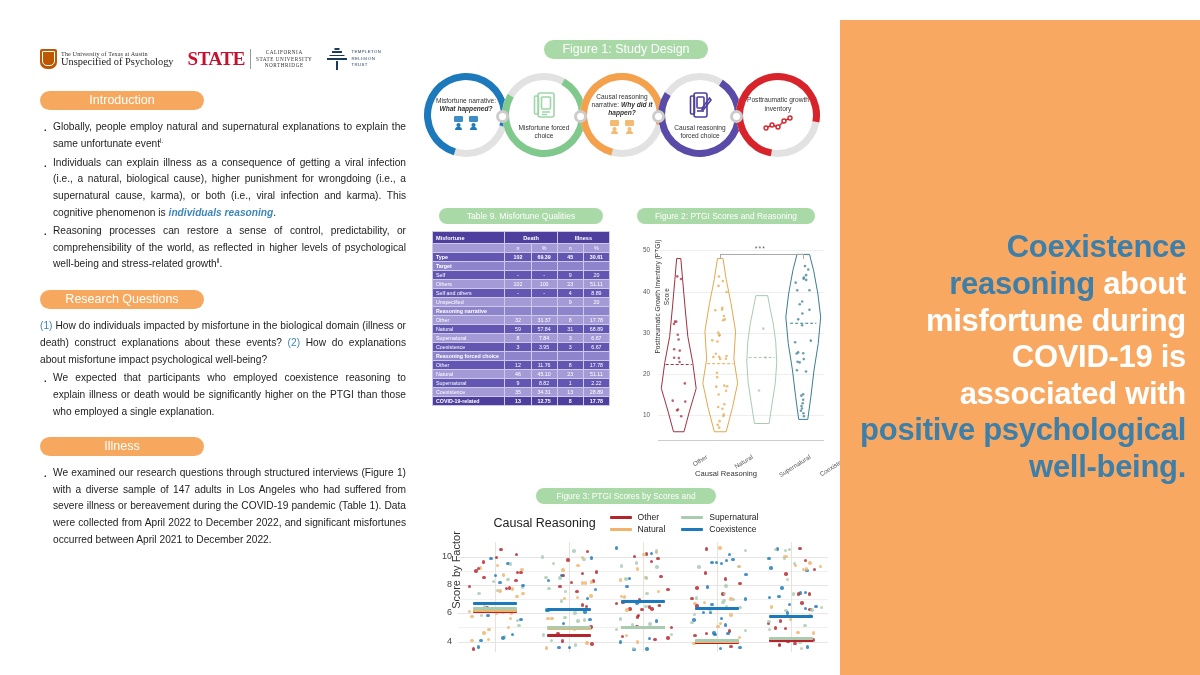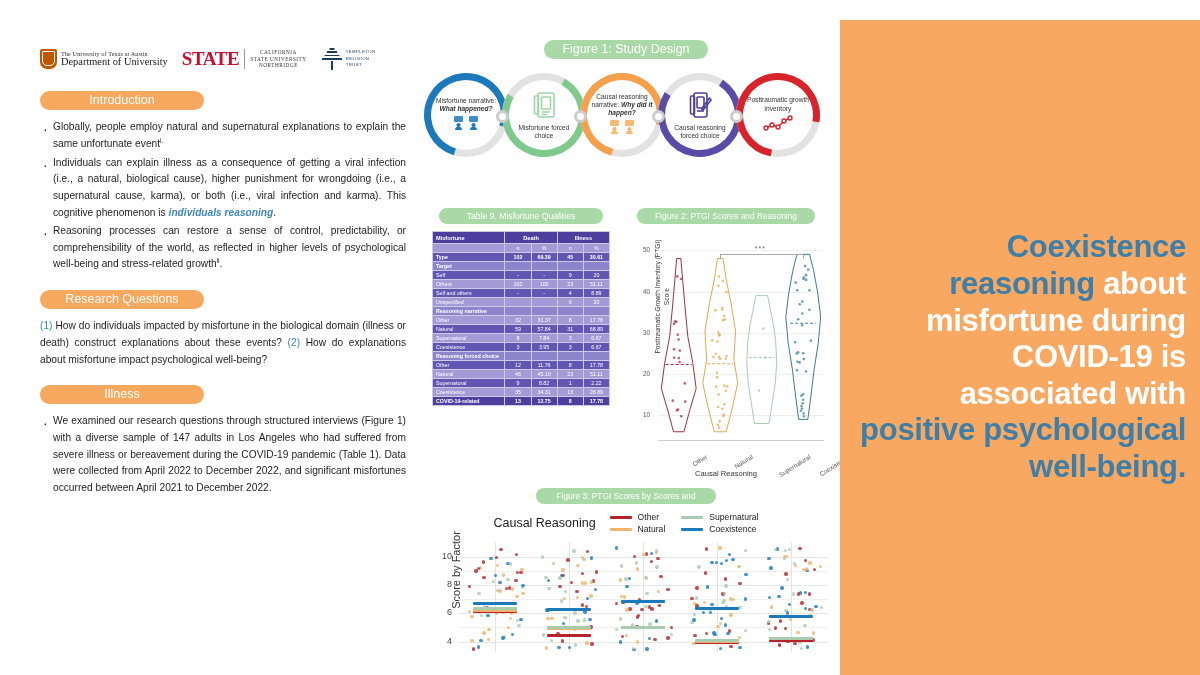--- a/index.html
+++ b/index.html
@@ -183,21 +183,21 @@
 <div class="poster">
 
   <div class="col-left">
 
 
     <div class="logos">
       <div class="logo-ut">
         <div class="ut-shield"></div>
         <div class="ut-lines">
           <div class="ut-l1">The University of Texas at Austin</div>
-          <div class="ut-l2">Department of University</div>
+          <div class="ut-l2">Unspecified of Psychology</div>
         </div>
       </div>
       <div class="logo-csun">
         <div class="csun-word">STATE</div>
         <div class="csun-rule"></div>
         <div class="csun-sub">
           <div>CALIFORNIA</div>
           <div>STATE UNIVERSITY</div>
           <div>NORTHRIDGE</div>
         </div>
@@ -223,20 +223,23 @@
       <ul class="bullets">
         <li><span>Globally, people employ natural and supernatural explanations to explain the same unfortunate event</span><sup>i.</sup></li>
         <li><span>Individuals can explain illness as a consequence of getting a viral infection (i.e., a natural, biological cause), higher punishment for wrongdoing (i.e., a supernatural cause, karma), or both (i.e., viral infection and karma). This cognitive phenomenon is </span><span class="accent">individuals reasoning</span>.</li>
         <li><span>Reasoning processes can restore a sense of control, predictability, or comprehensibility of the world, as reflected in higher levels of psychological well-being and stress-related growth</span><sup>ii</sup>.</li>
       </ul>
     </div>
 
     <div class="sec">
       <div class="pill pill-orange wide">Research Questions</div>
       <p class="para"><span class="qnum">(1)</span><span> How do individuals impacted by misfortune in the biological domain (illness or death) construct explanations about these events? </span><span class="qnum">(2)</span><span> How do explanations about misfortune impact psychological well-being?</span></p>
+      <ul class="bullets">
+        <li><span>We expected that participants who employed coexistence reasoning to explain illness or death would be significantly higher on the PTGI than those who employed a single explanation.</span></li>
+      </ul>
     </div>
 
     <div class="sec">
       <div class="pill pill-orange">Illness</div>
       <ul class="bullets">
         <li><span>We examined our research questions through structured interviews (Figure 1) with a diverse sample of 147 adults in Los Angeles who had suffered from severe illness or bereavement during the COVID-19 pandemic (Table 1). Data were collected from April 2022 to December 2022, and significant misfortunes occurred between April 2021 to December 2022.</span></li>
       </ul>
     </div>
   </div>
 

